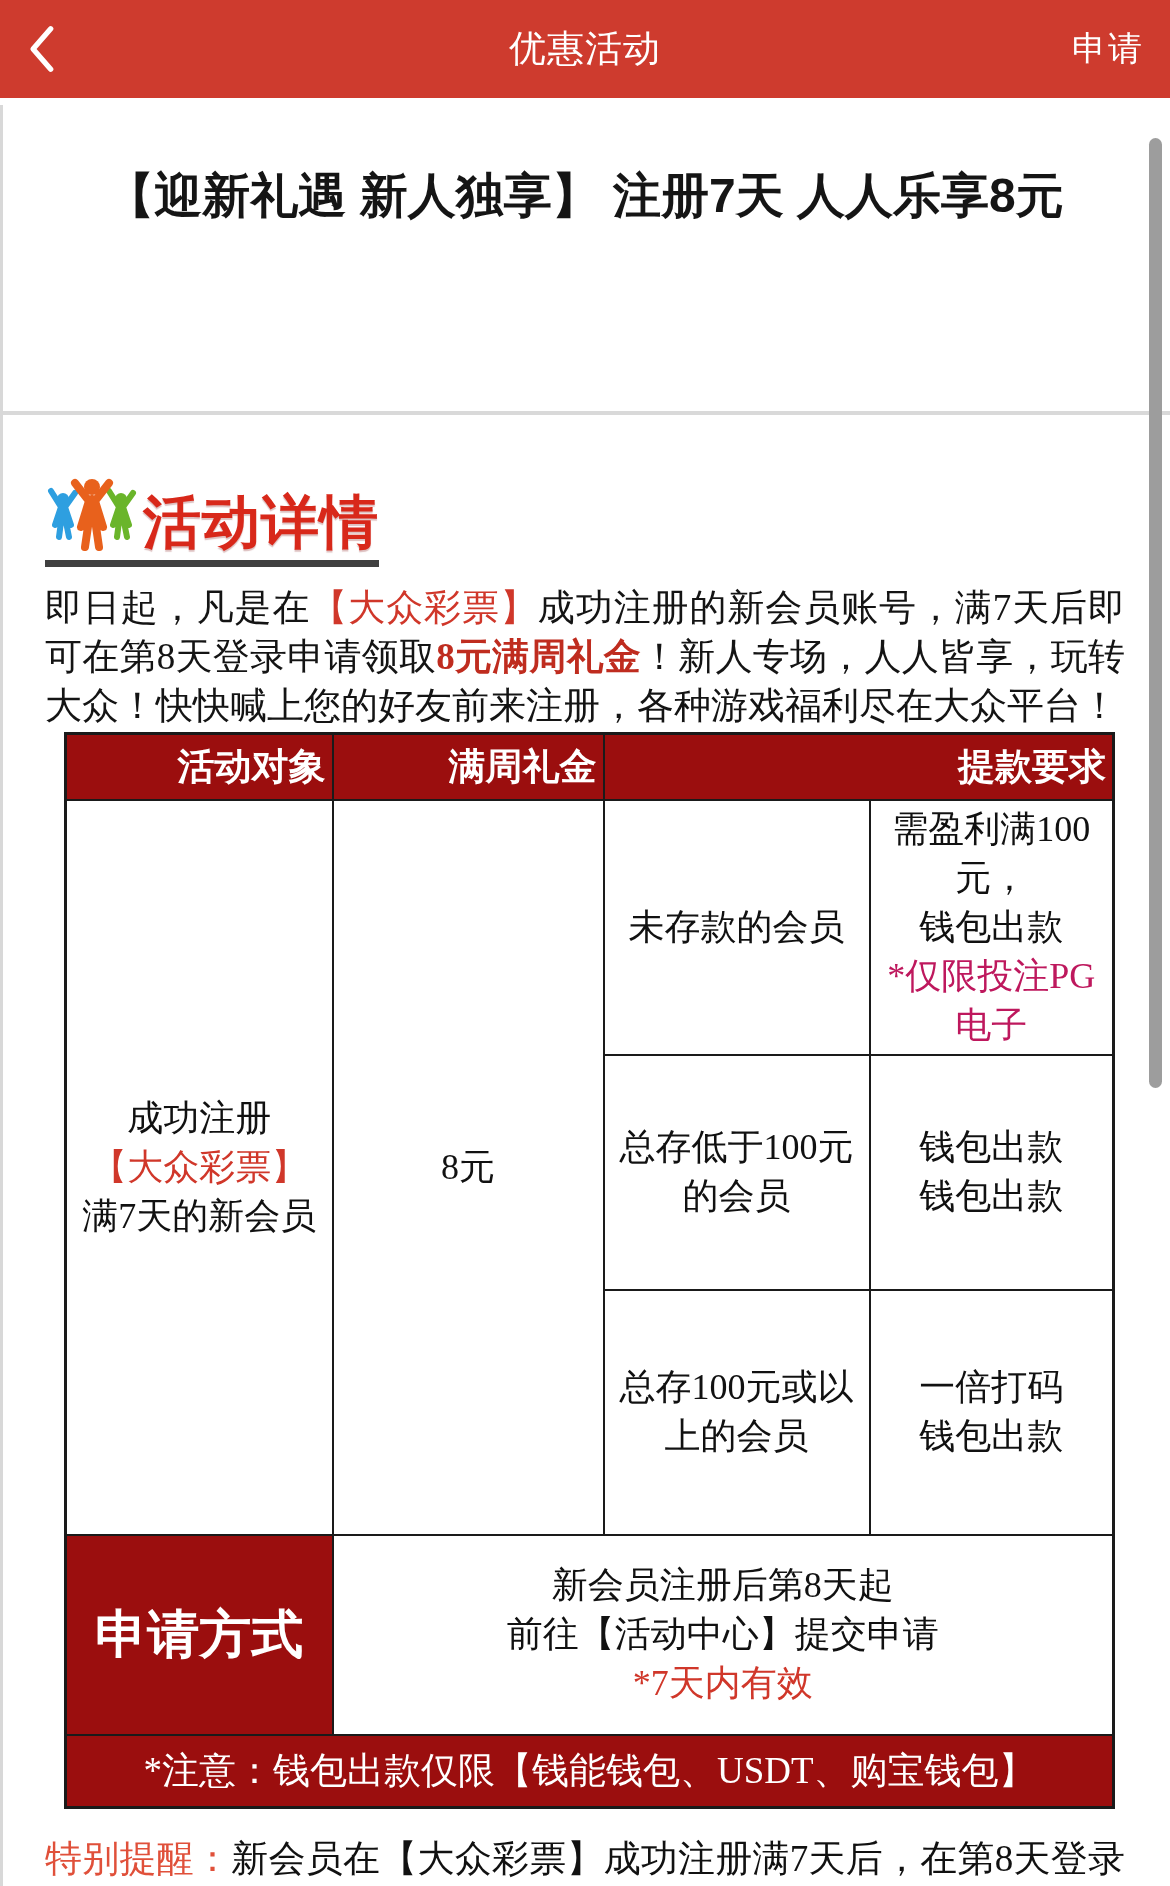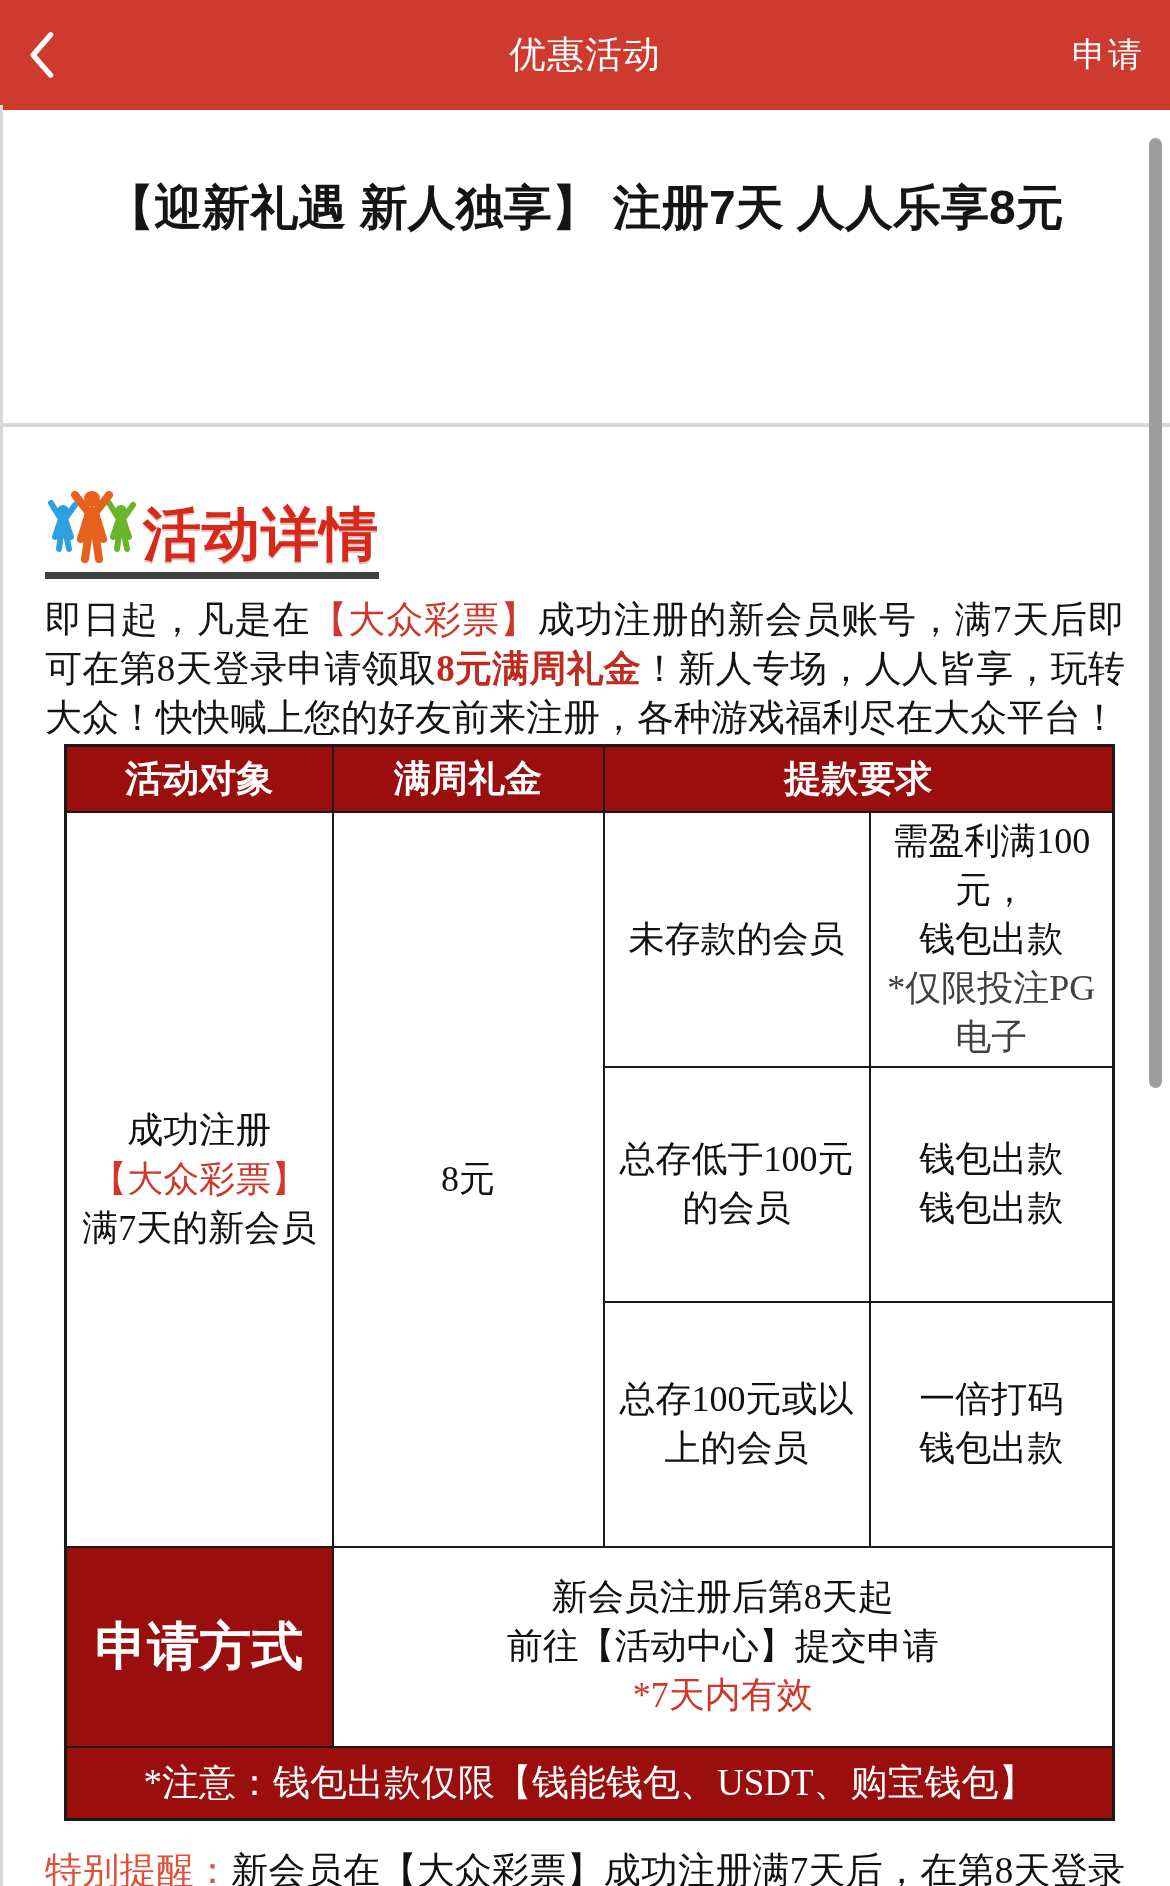--- a/index.html
+++ b/index.html
@@ -7,21 +7,21 @@
   body {
     position:relative;
     background:#ffffff;
     overflow:hidden;
     font-family:"Liberation Serif","DejaVu Serif",serif;
     color:#111;
   }
   
   .appbar {
     position:relative;
-    height:110px;
+    height:98px;
     background:#ce3b2e;
     display:flex; align-items:center; justify-content:space-between;
     padding:0 26px;
     font-family:"Liberation Sans","DejaVu Sans",sans-serif;
   }
   .back-btn { width:48px; height:54px; display:flex; align-items:center; cursor:pointer; background:none; border:none; }
   .appbar-title {
     position:absolute; left:50%; top:50%; transform:translate(-50%,-50%);
     color:#fff; font-size:37px; font-weight:400; letter-spacing:1px; white-space:nowrap;
   }
@@ -82,37 +82,38 @@
     vertical-align:middle;
     padding:4px 6px;
   }
   table.promo-table { border:3px solid #1a1a1a; }
   thead th {
     background:#9b0e0e; color:#fff;
     font-family:"Liberation Sans","DejaVu Sans",sans-serif;
     font-weight:bold; font-size:37px;
     height:66px;
     border-bottom:5px solid #1a1a1a;
+    text-align:right;
   }
   tr.r1 { height:153px; }
   tr.r2 { height:235px; }
   tr.r3 { height:245px; }
   tr.r-apply { height:200px; }
   tr.r-notice { height:73px; }
   .cell-red-label {
     background:#9b0e0e; color:#fff;
     font-family:"Liberation Sans","DejaVu Sans",sans-serif;
     font-weight:bold; font-size:52px;
   }
   .notice-cell {
     background:#9b0e0e; color:#fff;
     font-weight:normal; font-size:37px;
   }
   .apply-note { color:#d0372a; }
-  .pg-note { color:#404040; }
+  .pg-note { color:#be185d; }
   
   .footnote {
     margin-top:26px;
     padding:0 45px;
     font-size:37px; line-height:47px;
     text-align:justify;
   }
   .label-orange { color:#e0503a; }
   .warn-red { color:#ca241a; font-weight:bold; }
   

